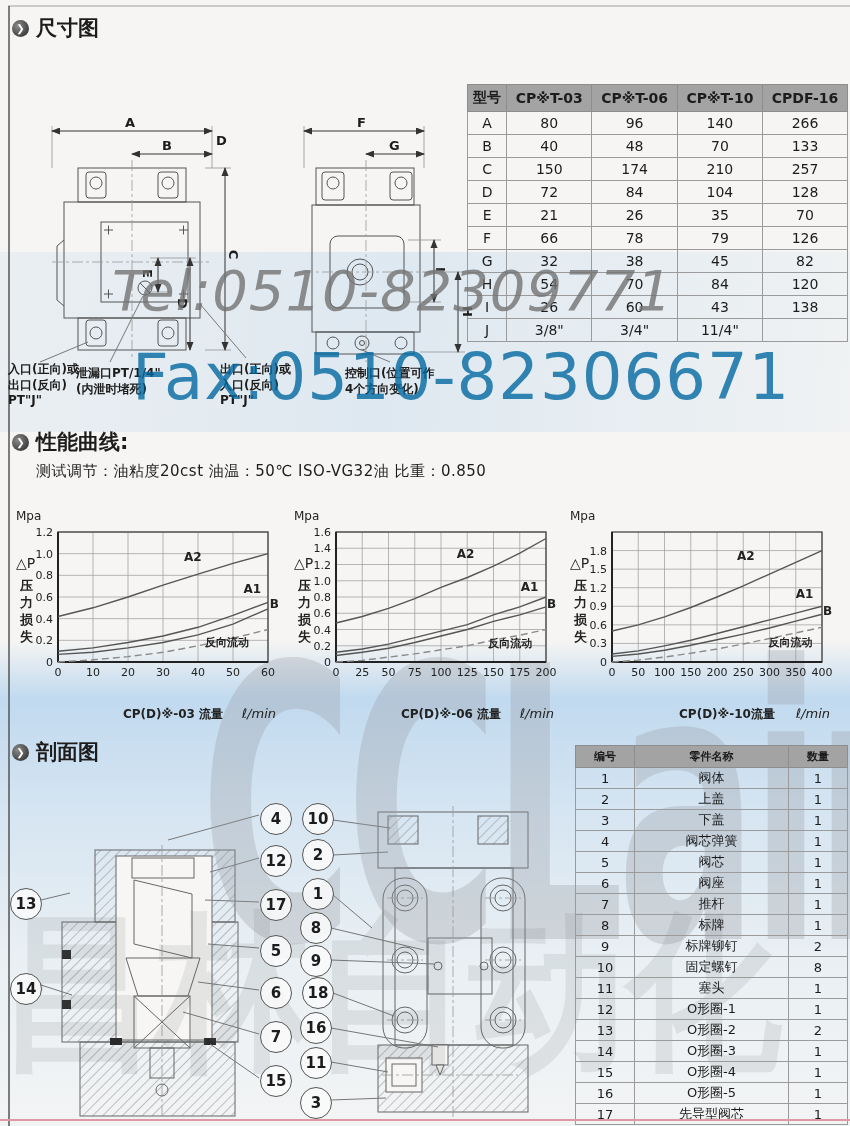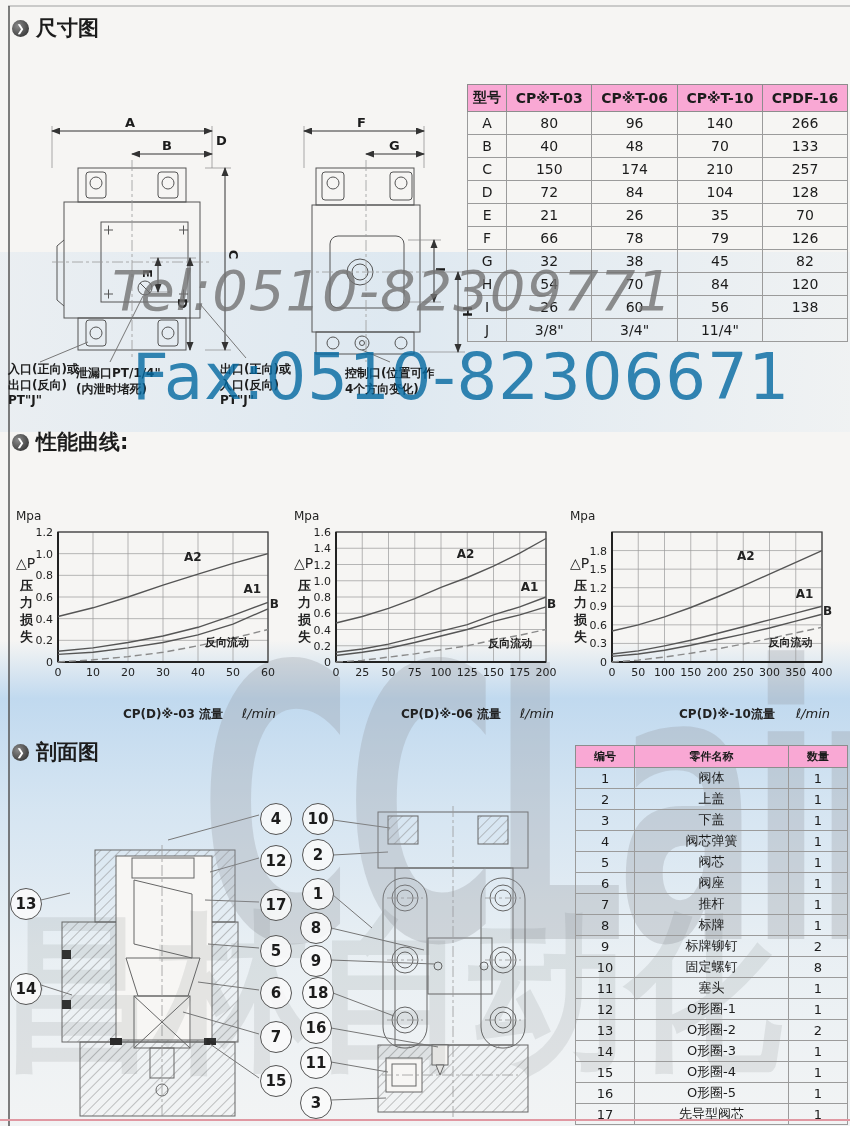--- a/index.html
+++ b/index.html
@@ -20,21 +20,21 @@
     display:flex;align-items:center;justify-content:center;font-size:10px;font-weight:bold;}
   .model-title{font-size:21px;letter-spacing:1px;z-index:3;font-weight:500;}
   #t1{left:36px;top:58px;} #t2{left:36px;top:770px;}
   .note{font-size:15px;z-index:3;letter-spacing:.5px;}
   #n1{left:36px;top:462px;} #n2{left:36px;top:486px;}
   
   .tblbox{z-index:3;} 
   #dim-table{left:467px;top:84px;width:381px;}
   #parts-table{left:575px;top:745px;width:273px;}
   table{width:100%;border-collapse:collapse;}
-  th{background:#f9a8d4;border:1px solid #8d8d8d;font-size:14px;padding:4px 2px;font-weight:bold;}
+  th{background:#a3a3a3;border:1px solid #8d8d8d;font-size:14px;padding:4px 2px;font-weight:bold;}
   td{border:1px solid #9b9b9b;text-align:center;font-size:14px;padding:3px 2px;}
   #parts-table th{font-size:11px;padding:3px 2px;}
   #parts-table td{font-size:13px;padding:1px 2px;}
   
   .plabel{font-size:12px;font-weight:bold;white-space:pre-line;line-height:1.3;z-index:3;}
   #p1{left:8px;top:362px;} #p2{left:76px;top:366px;} #p3{left:220px;top:362px;} #p4{left:345px;top:366px;}
   
   .chart{width:268px;height:215px;z-index:3;}
   #chart-0{left:12px;top:508px;} #chart-1{left:290px;top:508px;} #chart-2{left:566px;top:508px;}
   
@@ -318,38 +318,39 @@
             <td>H</td>
             <td>54</td>
             <td>70</td>
             <td>84</td>
             <td>120</td>
           </tr>
           <tr>
             <td>I</td>
             <td>26</td>
             <td>60</td>
-            <td>56</td>
+            <td>43</td>
             <td>138</td>
           </tr>
           <tr>
             <td>J</td>
             <td>3/8"</td>
             <td>3/4"</td>
             <td>11/4"</td>
             <td></td>
           </tr>
         </tbody>
       </table>
     </div>
 
   <div id="h2" class="abs sec-head">
     <span class="bullet">❯</span>
     <span>性能曲线:</span>
   </div>
+  <div id="n1" class="abs note">测试调节：油粘度20cst 油温：50℃ ISO-VG32油  比重：0.850</div>
   <div id="chart-0" class="abs chart"><svg viewBox="0 0 268 215" width="268" height="215">
         <line x1="46" y1="24" x2="46" y2="154" stroke="#999" stroke-width="0.7"></line>
         <line x1="81" y1="24" x2="81" y2="154" stroke="#999" stroke-width="0.7"></line>
         <line x1="116" y1="24" x2="116" y2="154" stroke="#999" stroke-width="0.7"></line>
         <line x1="151" y1="24" x2="151" y2="154" stroke="#999" stroke-width="0.7"></line>
         <line x1="186" y1="24" x2="186" y2="154" stroke="#999" stroke-width="0.7"></line>
         <line x1="221" y1="24" x2="221" y2="154" stroke="#999" stroke-width="0.7"></line>
         <line x1="256" y1="24" x2="256" y2="154" stroke="#999" stroke-width="0.7"></line>
         <line x1="46" y1="154" x2="256" y2="154" stroke="#999" stroke-width="0.7"></line>
         <line x1="46" y1="132.33333333333334" x2="256" y2="132.33333333333334" stroke="#999" stroke-width="0.7"></line>

